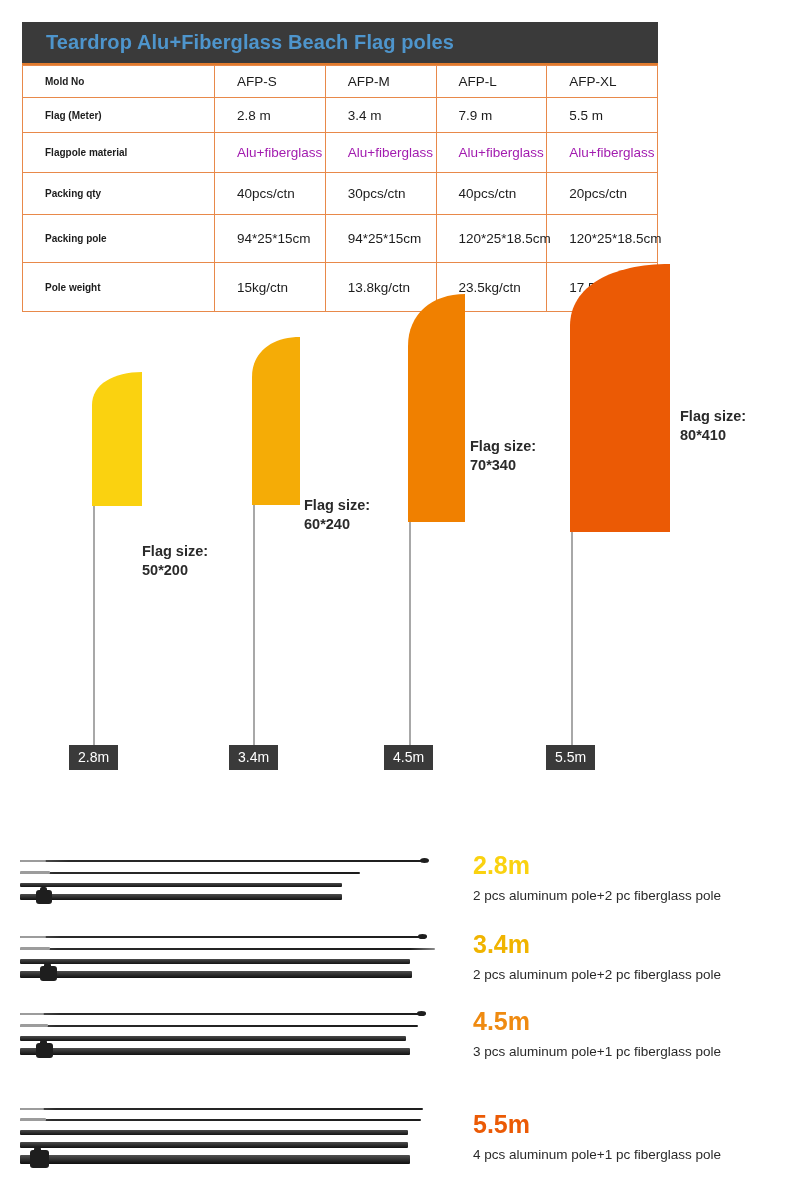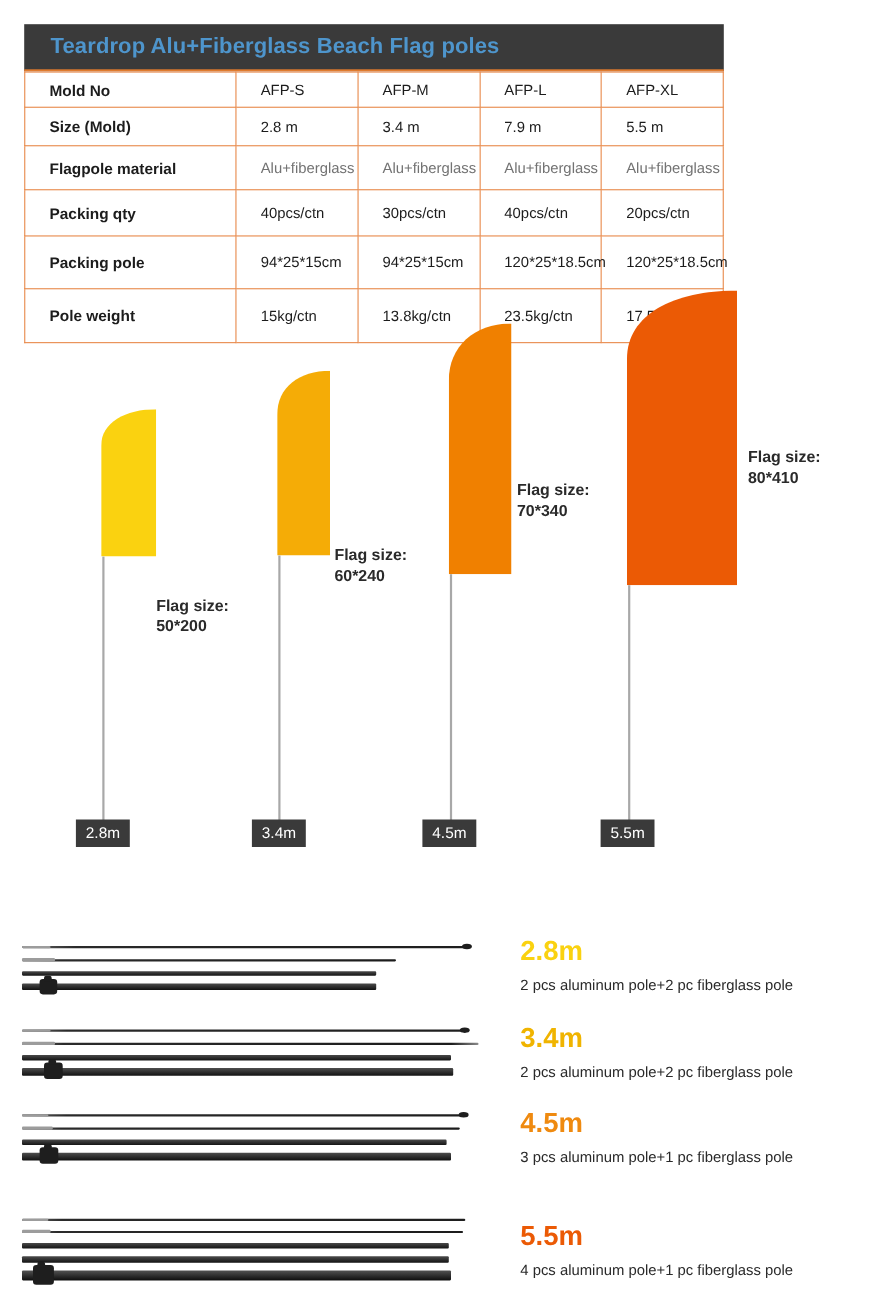--- a/index.html
+++ b/index.html
@@ -41,23 +41,23 @@
     border: 1px solid #e8894a;
     font-size: 13.5px;
     color: #1c1c1c;
     padding: 0 0 0 22px;
     vertical-align: middle;
     white-space: nowrap;
   }
   table.spec td.lbl {
     font-weight: bold;
     width: 192px;
-    font-size: 14px;
-  }
-  table.spec td.blue { color: #737373; }
+    font-size: 10px;
+  }
+  table.spec td.blue { color: #a21caf; }
   tr.r0 td { height: 32px; }
   tr.r1 td { height: 35px; }
   tr.r2 td { height: 40px; }
   tr.r3 td { height: 41px; }
   tr.r4 td { height: 42px; }
   tr.r5 td { height: 48px; }
   tr.r6 td { height: 49px; }
 
   
   .flags-stage {
@@ -162,21 +162,21 @@
   <table class="spec">
     <tbody>
       <tr class="r0">
         <td class="lbl">Mold No</td>
         <td>AFP-S</td>
         <td>AFP-M</td>
         <td>AFP-L</td>
         <td>AFP-XL</td>
       </tr>
       <tr class="r1">
-        <td class="lbl">Size (Mold)</td>
+        <td class="lbl">Flag (Meter)</td>
         <td>2.8 m</td>
         <td>3.4 m</td>
         <td>7.9 m</td>
         <td>5.5 m</td>
       </tr>
       <tr class="r2">
         <td class="lbl">Flagpole material</td>
         <td class="blue">Alu+fiberglass</td>
         <td class="blue">Alu+fiberglass</td>
         <td class="blue">Alu+fiberglass</td>

